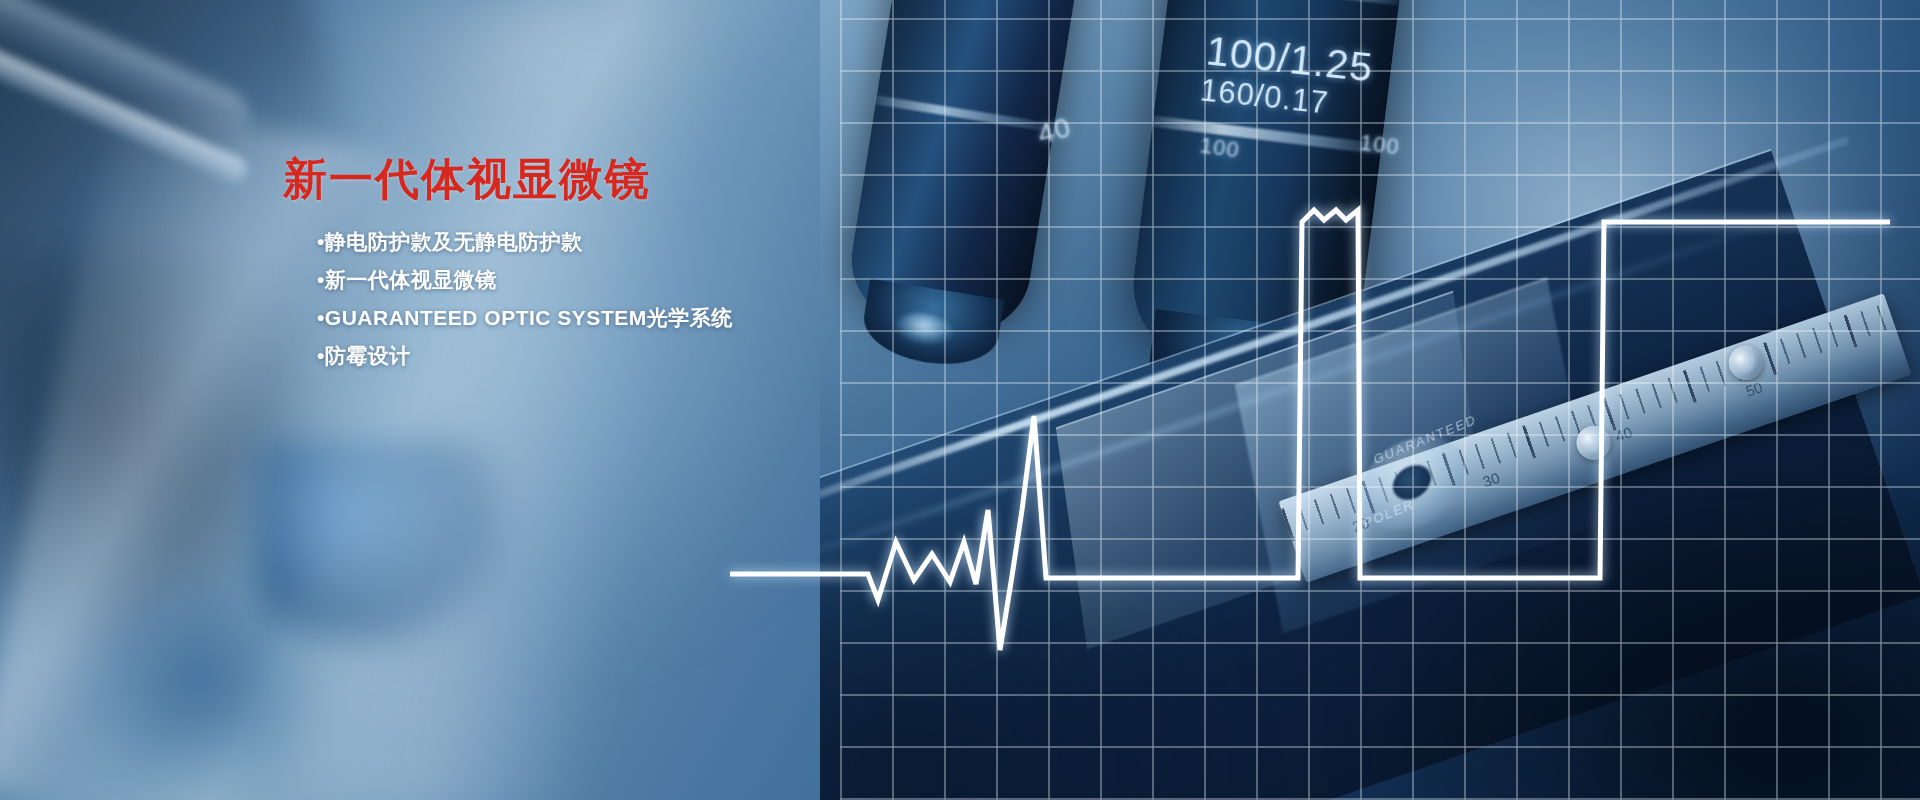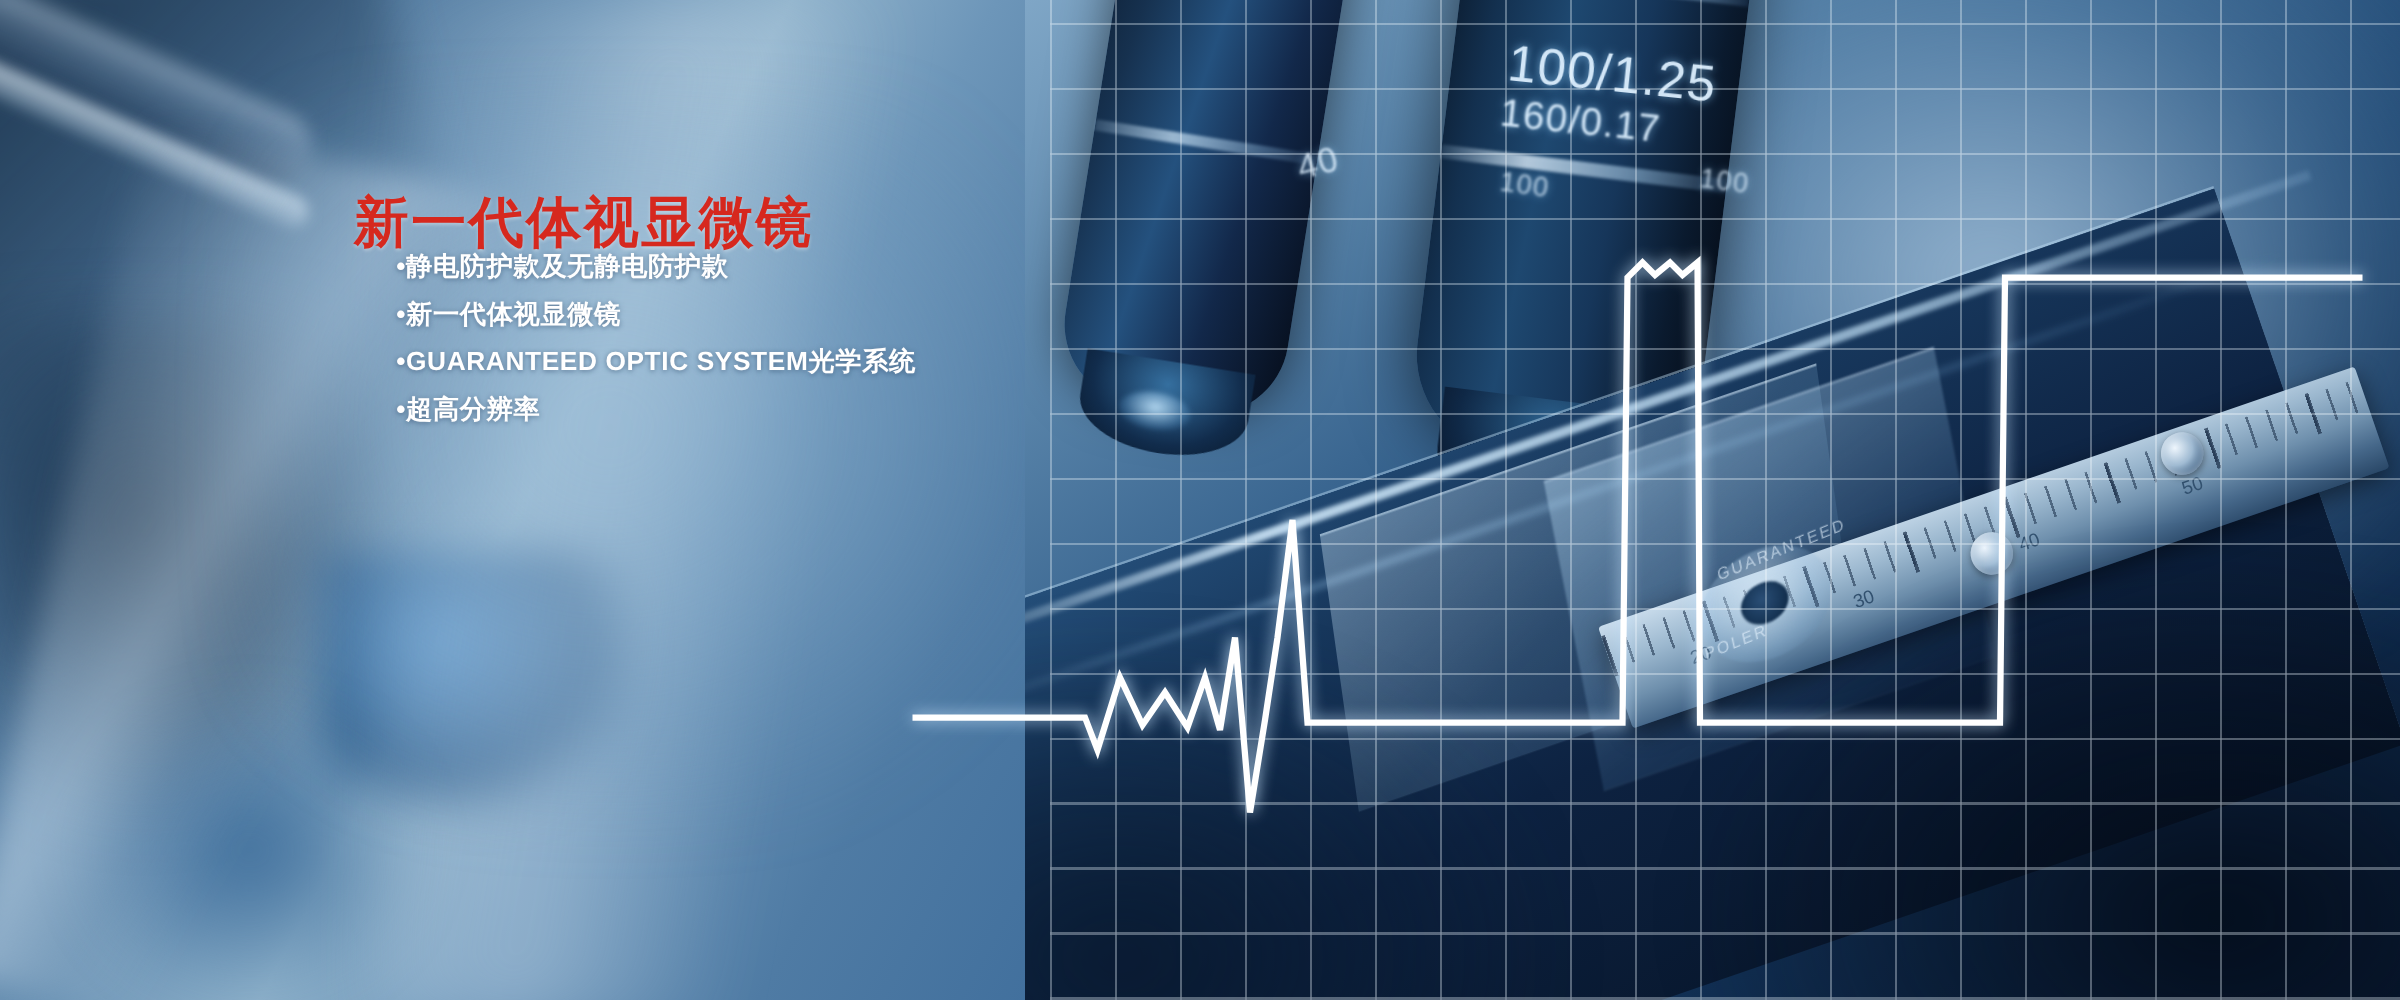--- a/index.html
+++ b/index.html
@@ -289,20 +289,21 @@
   .content {
     position:absolute; left:283px; top:155px; width:560px;
     z-index:20;
   }
   .headline {
     color:#d6281e;
     font-size:44px;
     font-weight:bold;
     letter-spacing:2px;
     line-height:1.1;
+    margin-bottom:28px;
     text-shadow:0 1px 3px rgba(255,255,255,.35);
     font-family:"Liberation Sans","DejaVu Sans",sans-serif;
   }
   .bullets { list-style:none;margin-left:34px; }
   .bullets li {
     color:#ffffff;
     font-size:21px;
     font-weight:bold;
     line-height:1.0;
     margin-bottom:17px;
@@ -413,17 +414,17 @@
       <path d="M 700 398 L 900 398 L 904 42 L 1190 42"></path>
     </g>
   </svg>
 
   <div class="content">
     <div class="headline">新一代体视显微镜</div>
     <ul class="bullets">
       <li>•静电防护款及无静电防护款</li>
       <li>•新一代体视显微镜</li>
       <li>•GUARANTEED OPTIC SYSTEM光学系统</li>
-      <li>•超高分辨率</li>
+      <li>•防霉设计</li>
     </ul>
   </div>
 
 </div>
 
 </body></html>

